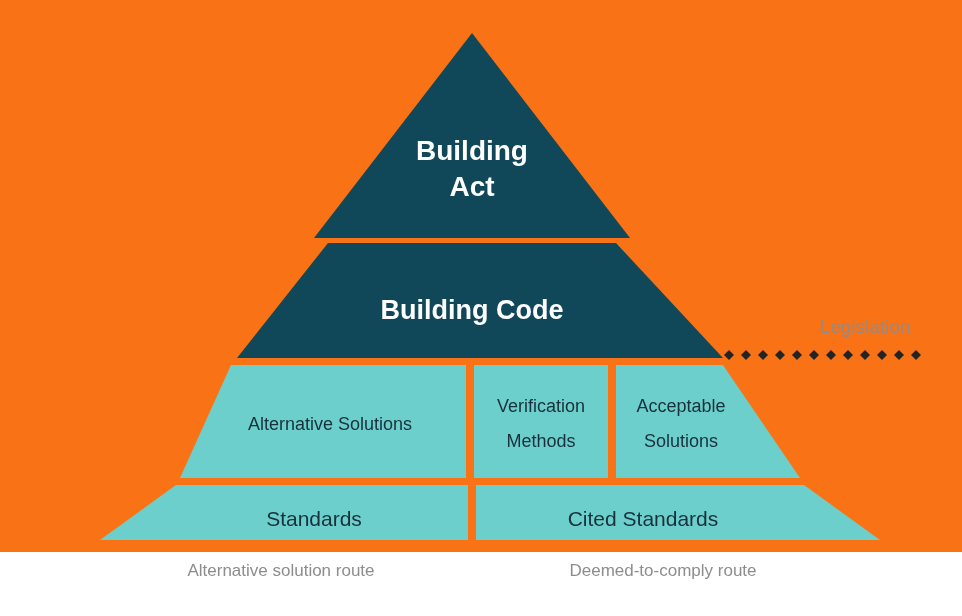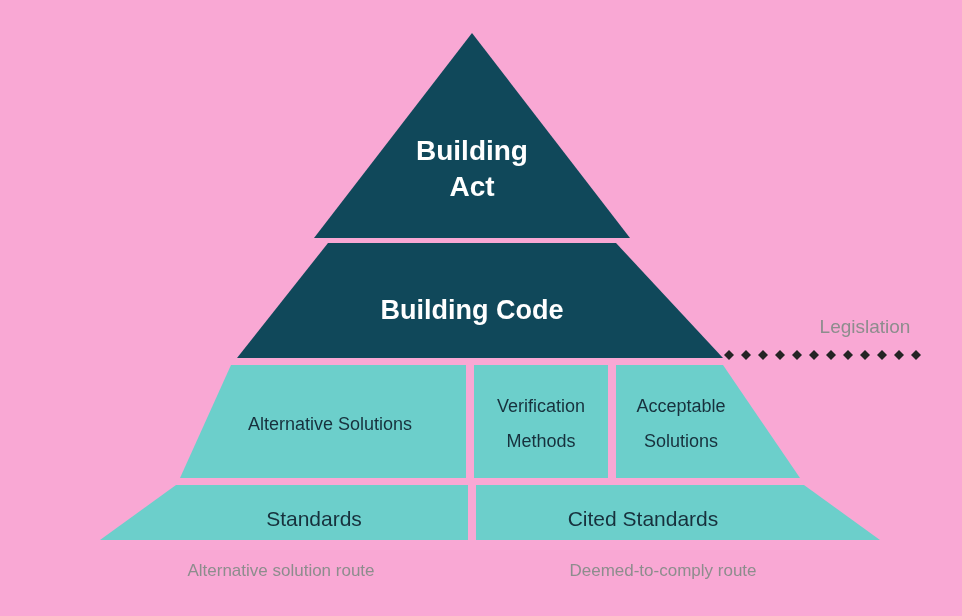--- a/index.html
+++ b/index.html
@@ -10,22 +10,22 @@
   body {
     width: 962px;
     height: 616px;
     font-family: "Liberation Sans", sans-serif;
     overflow: hidden;
     position: relative;
   }
   #diagram-root {
     position: relative;
     width: 962px;
-    height: 616px;
-    background: #f9a8d4;
+    height: 552px;
+    background: #f97316;
   }
   svg.pyramid-svg {
     position: absolute;
     left: 0;
     top: 0;
     width: 962px;
     height: 616px;
     display: block;
   }
   .tier-label-dark {

